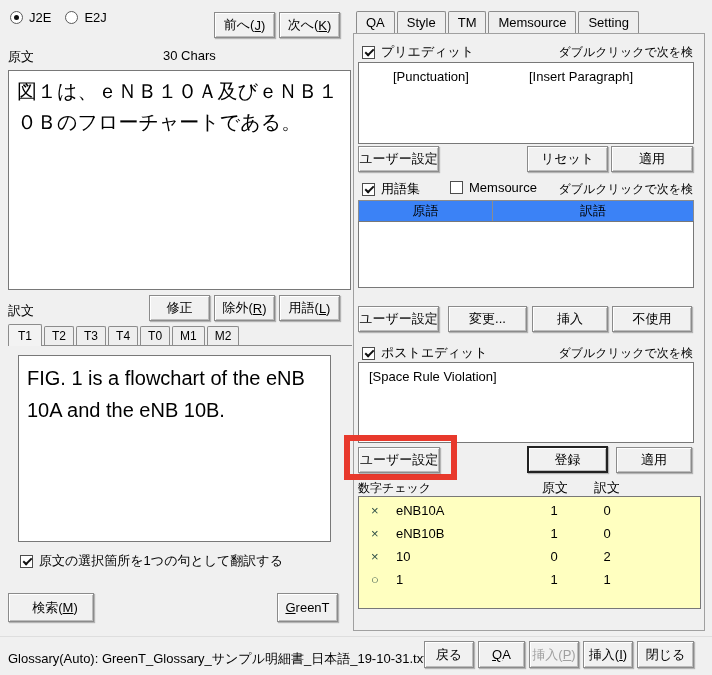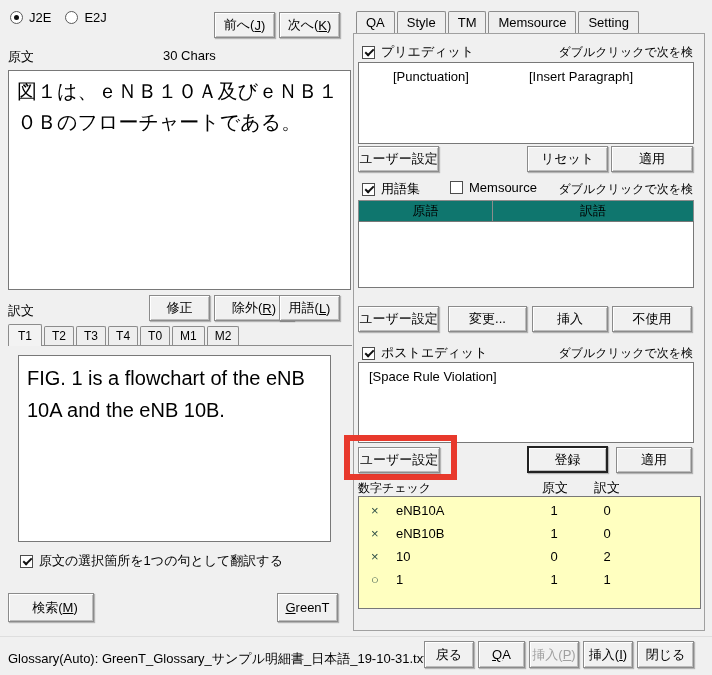--- a/index.html
+++ b/index.html
@@ -72,21 +72,21 @@
     background: #f3f3f3; margin-bottom: 0; padding: 4px 9px 3px;
     position: relative; z-index: 3;
   }
   .rtab { font-size: 13px; padding: 3px 9px 3px; }
   .rtab.active { padding: 5px 11px 4px; }
   .hairline { position: absolute; height: 1px; background: #8c8c8c; z-index: 1; }
 
   
   .hdrcell {
     position: absolute;
-    background: #0f766e; border: 1px solid #8c8c8c;
+    background: #3b82f6; border: 1px solid #8c8c8c;
     display: flex; align-items: center; justify-content: center;
     font-size: 13px;
   }
 
   
   .rbody {
     position: absolute; left: 353px; top: 33px; width: 352px; height: 598px;
     border: 1px solid #a0a0a0; background: #f0f0f0; z-index: 0;
   }
 
@@ -132,21 +132,21 @@
 
   <div class="abs" style="left:8px;top:48px;">原文</div>
   <div class="abs" style="left:163px;top:48px;">30 Chars</div>
 
   <div class="sunken" style="left:8px;top:70px;width:343px;height:220px;padding:5px 8px;font-size:20px;line-height:1.55;">図１は、ｅＮＢ１０Ａ及びｅＮＢ１０Ｂのフローチャートである。</div>
 
   <div class="abs" style="left:8px;top:302px;">訳文</div>
   <button class="btn" style="left:149px;top:295px;width:61px;height:26px;">
       <span>修正</span>
     </button>
-  <button class="btn" style="left:214px;top:295px;width:80px;height:26px;">
+  <button class="btn" style="left:214px;top:295px;width:61px;height:26px;">
       <span>除外(</span>
       <u>R</u>
       <span>)</span>
     </button>
   <button class="btn" style="left:279px;top:295px;width:61px;height:26px;">
       <span>用語(</span>
       <u>L</u>
       <span>)</span>
     </button>
 

